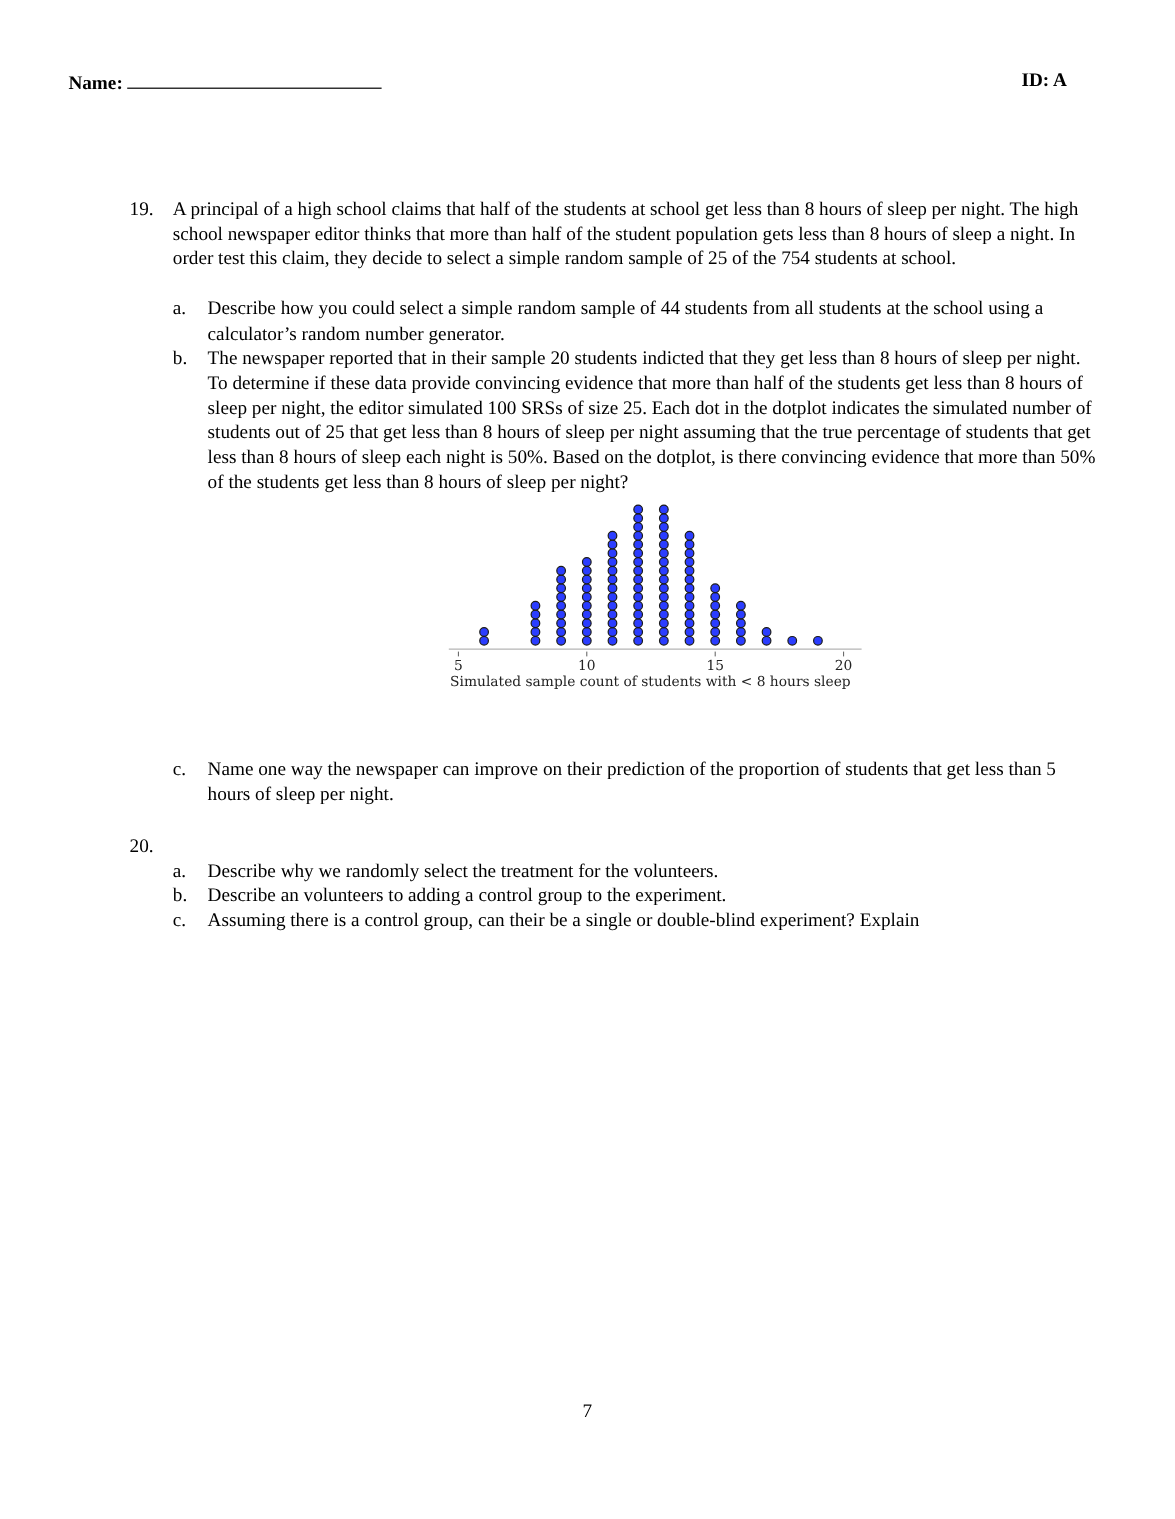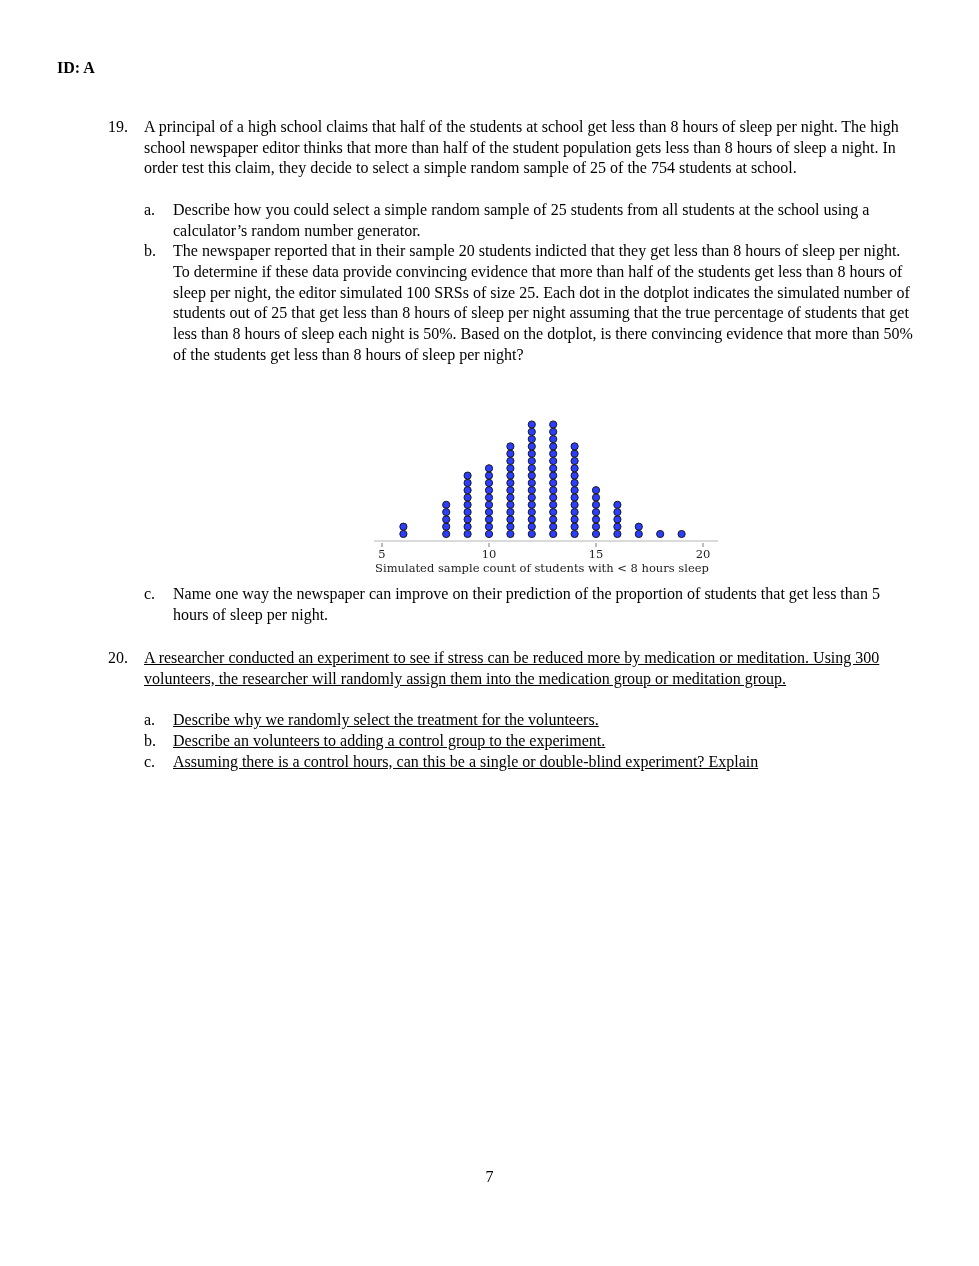--- a/index.html
+++ b/index.html
@@ -7,44 +7,47 @@
     width: 979px; height: 1266px; position: relative; overflow: hidden;
     font-family: "Liberation Serif", serif; color: #000;
   }
   .header {
     position: absolute; top: 59px; left: 57px; right: 90px;
     font-weight: bold; font-size: 16px; display: flex; justify-content: space-between;
   }
   .header .name-line { display: inline-block; border-bottom: 1.5px solid #000; width: 212px; margin-left: 4px; height: 14px; vertical-align: baseline; }
   .q {
     position: absolute; left: 108px; width: 810px;
-    font-size: 16px; line-height: 20.7px;
+    font-size: 16px; line-height: 20.7px; margin-top: 48px;
   }
   .q .num { position: absolute; left: 0; top: 0; }
   .q .body { margin-left: 36px; }
   .sub { position: relative; margin-left: 36px; padding-left: 29px; }
   .sub .letter { position: absolute; left: 0; top: 0; }
   .sublist { margin-top: 20.7px; }
   #dotplot { position: absolute; left: 368px; top: 410px; width: 360px; height: 170px; }
   .page-num { position: absolute; top: 1168px; left: 0; right: 0; text-align: center; font-size: 16px; }
 </style>
 </head>
 <body>
 
 <div class="header">
+  <div>
+    <span>Name:</span><span class="name-line"></span>
+  </div>
   <div>ID: A</div>
 </div>
 
 <div class="q" style="top:117px;">
   <span class="num">19.</span>
   <div class="body">A principal of a high school claims that half of the students at school get less than 8 hours of sleep per night. The high school newspaper editor thinks that more than half of the student population gets less than 8 hours of sleep a night. In order test this claim, they decide to select a simple random sample of 25 of the 754 students at school.</div>
   <div class="sublist">
     <div class="sub">
       <span class="letter">a.</span>
-      <div>Describe how you could select a simple random sample of 25 students from all students at the school using a calculator’s random number generator.</div>
+      <div>Describe how you could select a simple random sample of 44 students from all students at the school using a calculator’s random number generator.</div>
     </div>
     <div class="sub">
       <span class="letter">b.</span>
       <div>The newspaper reported that in their sample 20 students indicted that they get less than 8 hours of sleep per night. To determine if these data provide convincing evidence that more than half of the students get less than 8 hours of sleep per night, the editor simulated 100 SRSs of size 25. Each dot in the dotplot indicates the simulated number of students out of 25 that get less than 8 hours of sleep per night assuming that the true percentage of students that get less than 8 hours of sleep each night is 50%. Based on the dotplot, is there convincing evidence that more than 50% of the students get less than 8 hours of sleep per night?</div>
     </div>
   </div>
 </div>
 
 <svg id="dotplot" viewBox="0 0 360 170" xmlns="http://www.w3.org/2000/svg">
   <g id="dots">
@@ -163,32 +166,31 @@
   <text id="xlabel" x="174" y="162" text-anchor="middle" font-family="'DejaVu Serif', serif" font-size="11.5" fill="#222">Simulated sample count of students with &lt; 8 hours sleep</text>
 </svg>
 
 <div class="q" style="top:584px;">
   <div class="sub">
     <span class="letter">c.</span>
     <div>Name one way the newspaper can improve on their prediction of the proportion of students that get less than 5 hours of sleep per night.</div>
   </div>
 </div>
 
-<div class="q" style="top:648px;text-decoration:underline;">
+<div class="q" style="top:648px;">
   <span class="num">20.</span>
-  <div class="body">A researcher conducted an experiment to see if stress can be reduced more by medication or meditation. Using 300 volunteers, the researcher will randomly assign them into the medication group or meditation group.</div>
   <div class="sublist">
     <div class="sub">
       <span class="letter">a.</span>
       <div>Describe why we randomly select the treatment for the volunteers.</div>
     </div>
     <div class="sub">
       <span class="letter">b.</span>
       <div>Describe an volunteers to adding a control group to the experiment.</div>
     </div>
     <div class="sub">
       <span class="letter">c.</span>
-      <div>Assuming there is a control hours, can this be a single or double-blind experiment? Explain</div>
+      <div>Assuming there is a control group, can their be a single or double-blind experiment? Explain</div>
     </div>
   </div>
 </div>
 
 <div class="page-num">7</div>
 
 </body></html>

